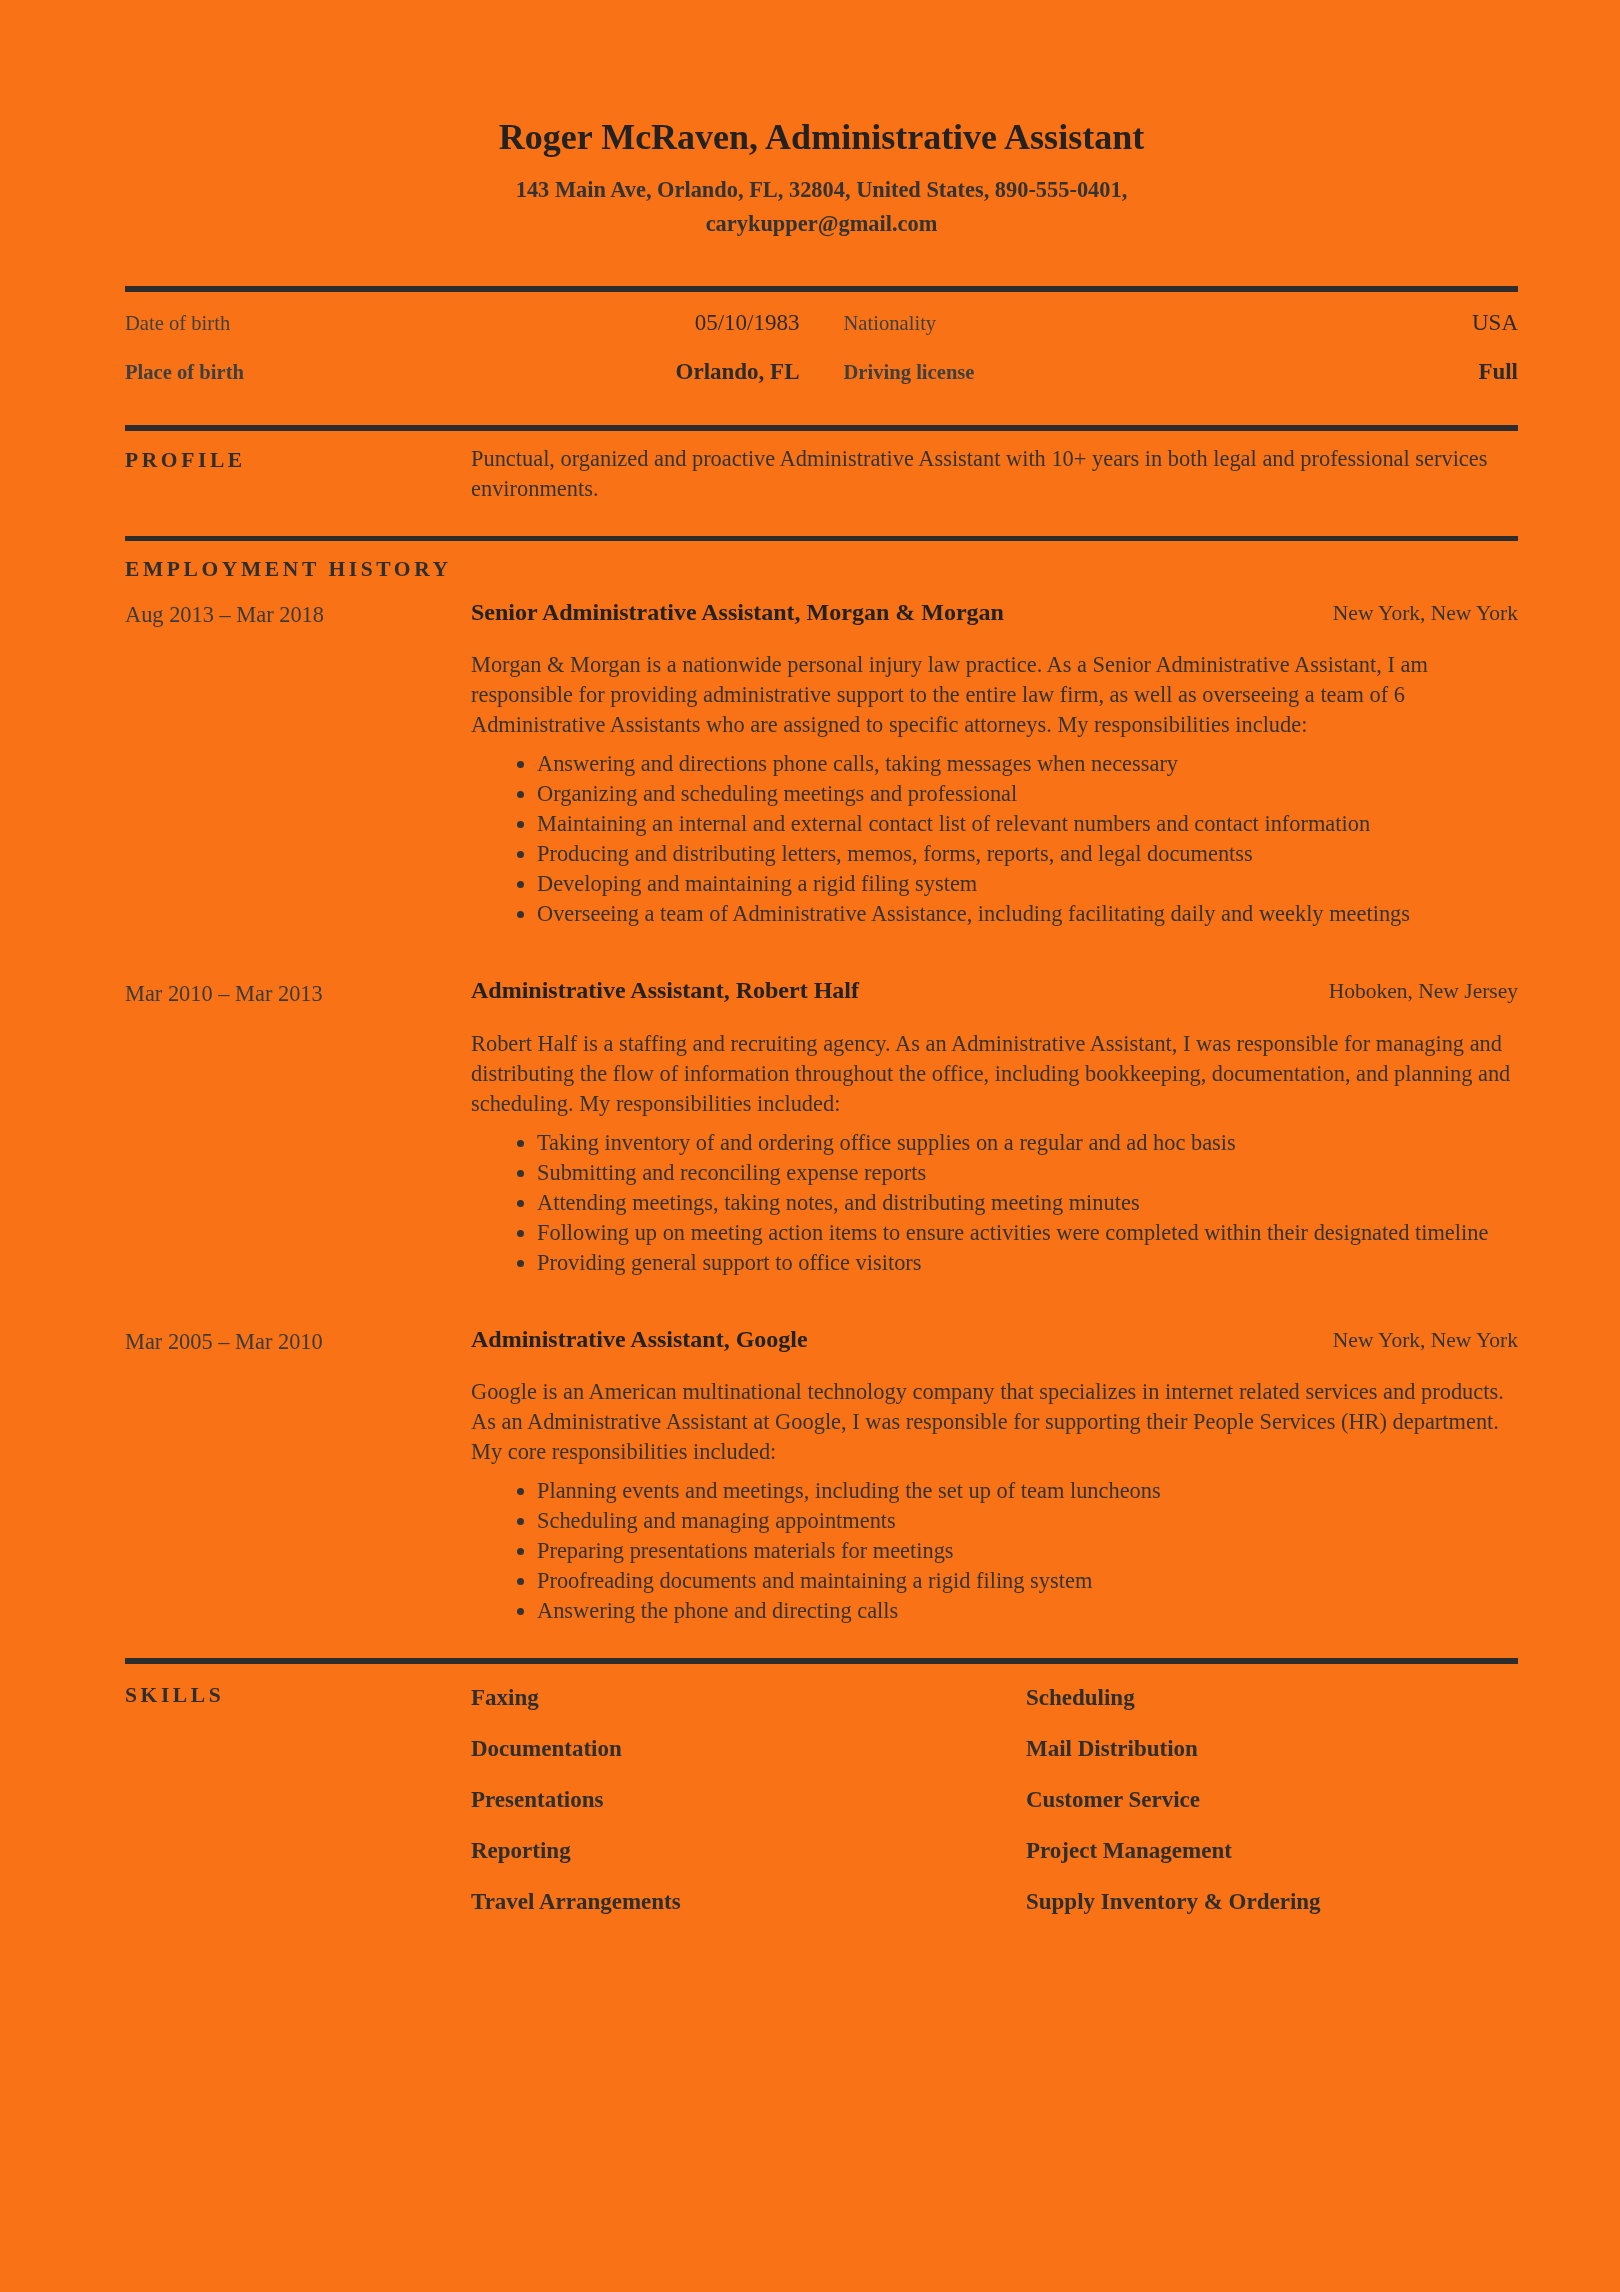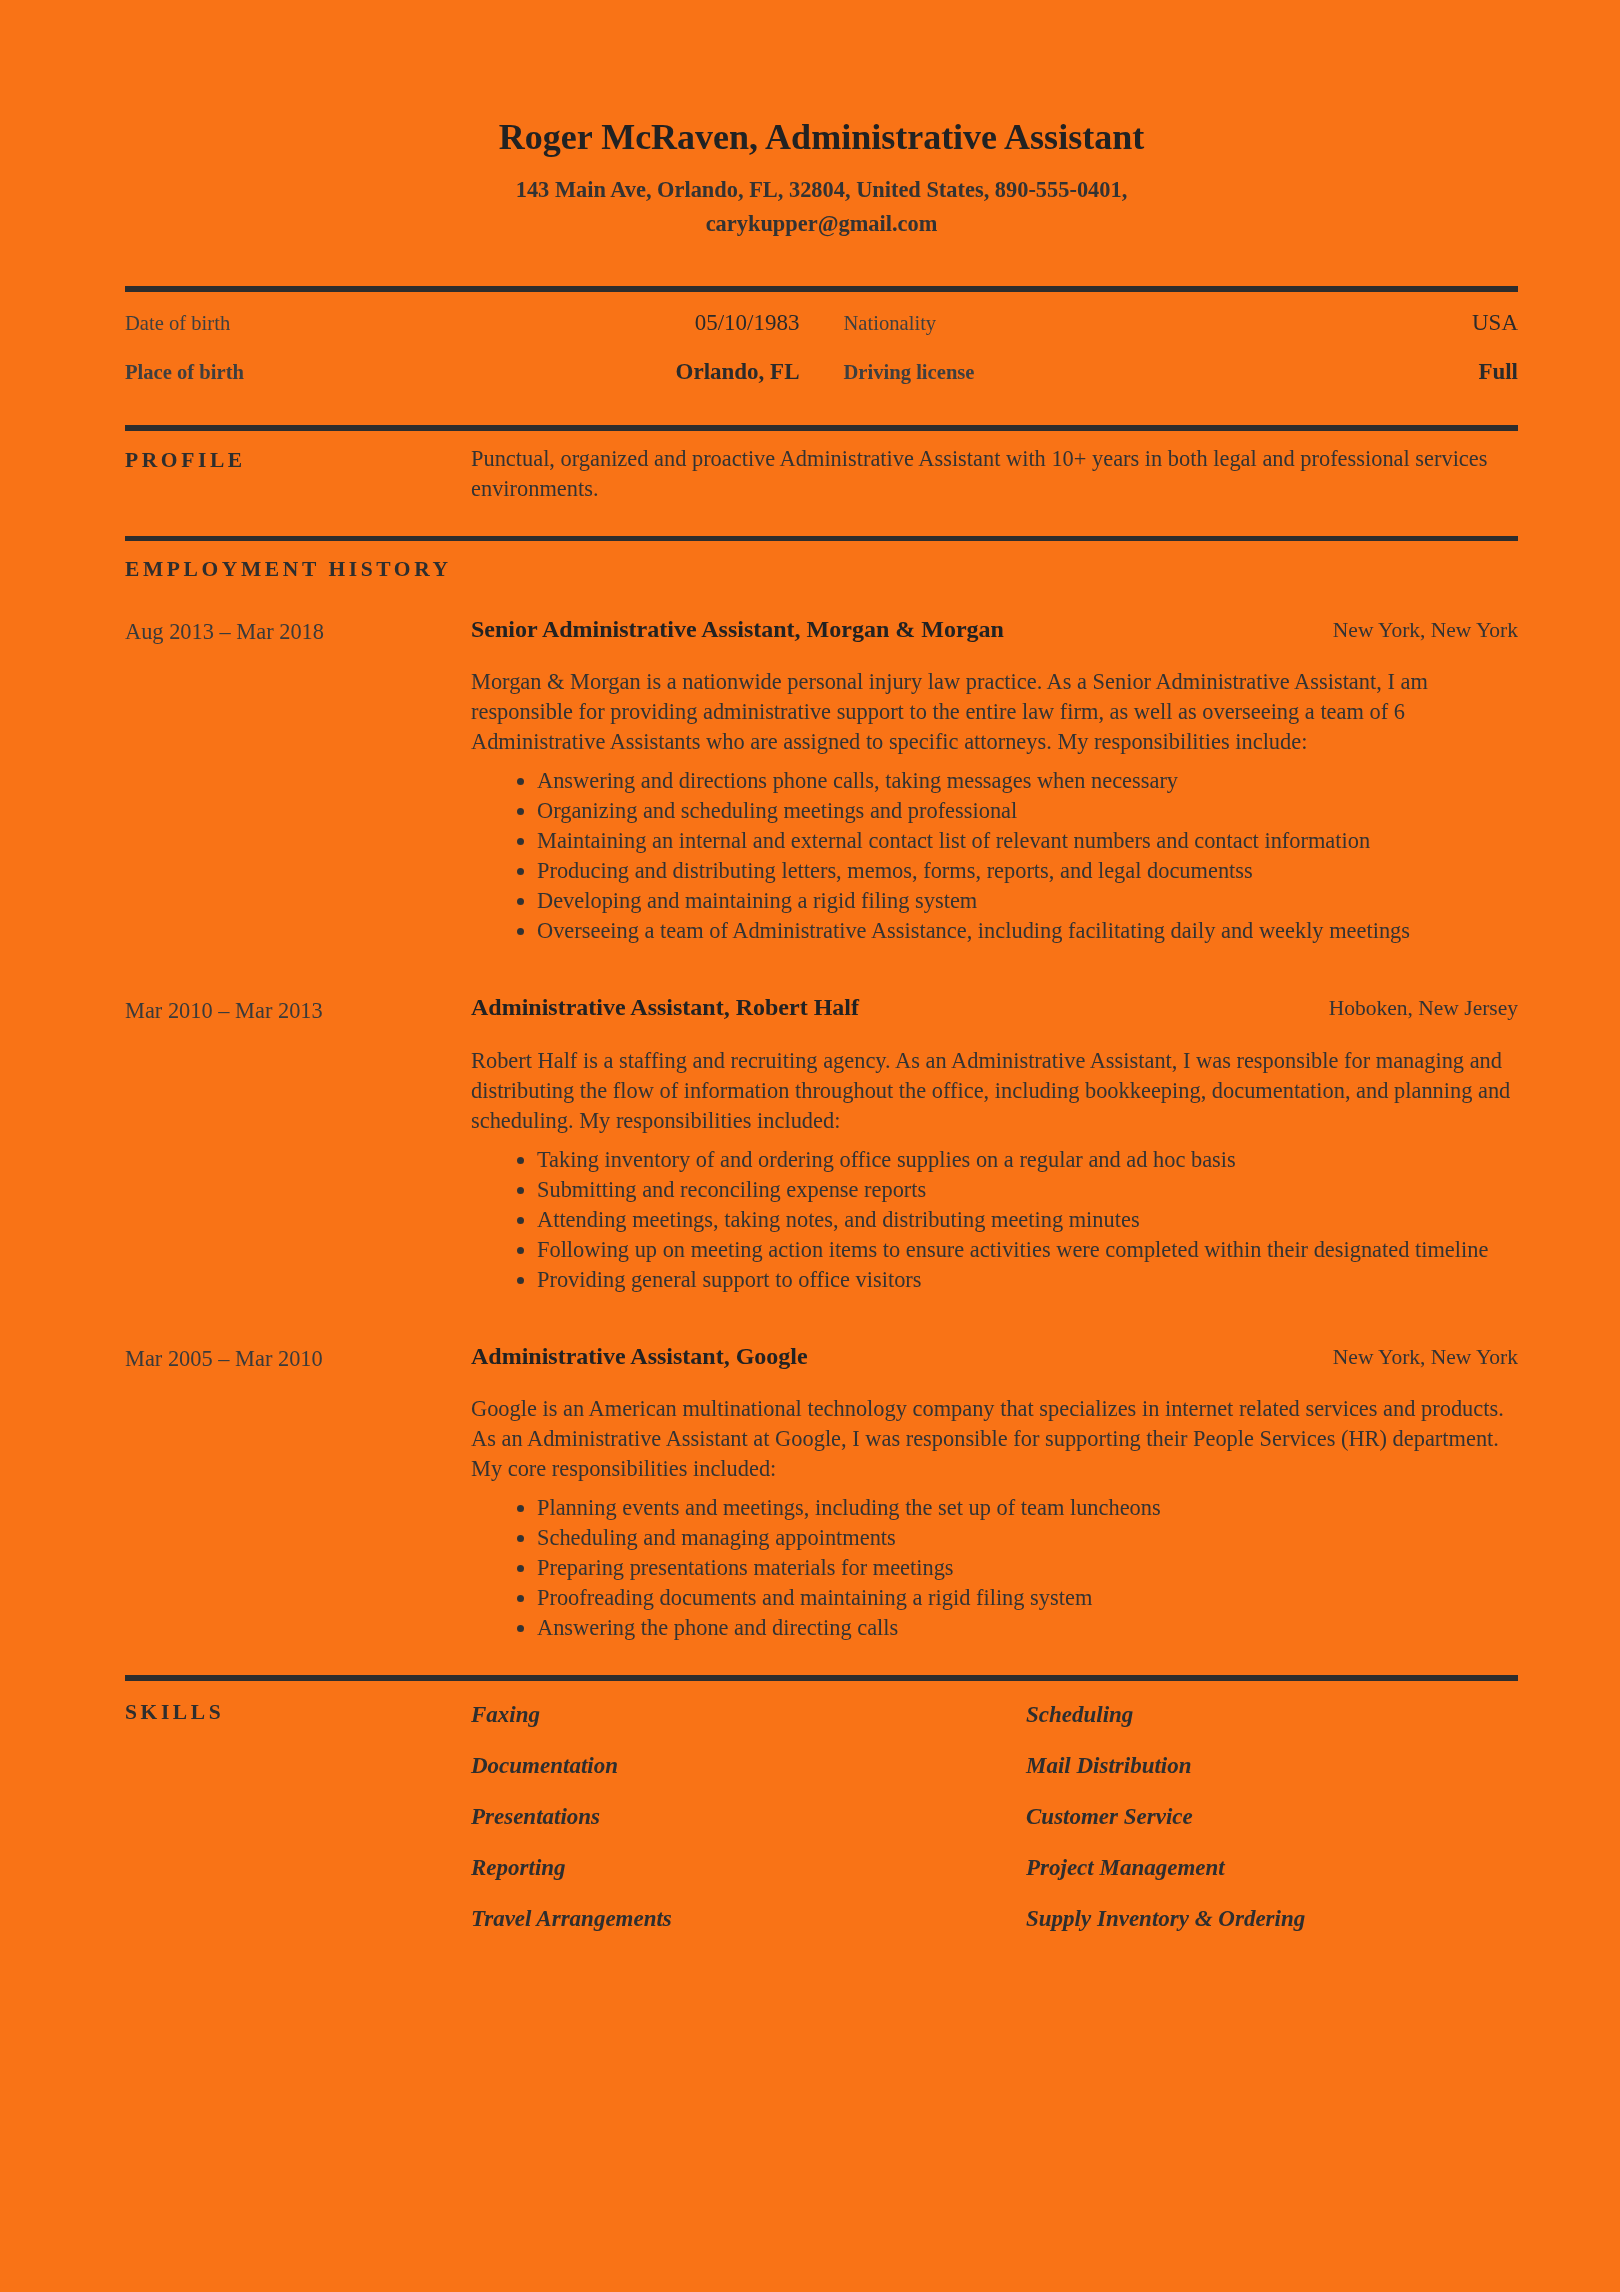--- a/index.html
+++ b/index.html
@@ -57,21 +57,21 @@
     font-size: 21.5px;
     line-height: 27px;
     font-weight: 700;
     letter-spacing: 3.6px;
     color: #2e2e2e;
   }
   .profile-section { padding: 16px 0 32px 0; }
   .profile-text { font-size: 22.4px; line-height: 30px; color: #333333; margin-top: -2.7px; }
   .employment-section { padding-top: 14.3px; display: block; }
   
-  .job { display: flex; margin-top: 29px; }
+  .job { display: flex; margin-top: 12px; }
   .job + .job { margin-top: 44px; }
   .job-dates { font-size: 22.4px; line-height: 34px; color: #3a3a3a; padding-top: 3.6px; }
   .job-head { display: flex; align-items: baseline; }
   .job-title {
     flex: 1;
     font-size: 24px;
     line-height: 34px;
     font-weight: 700;
     color: #222222;
   }
@@ -80,21 +80,20 @@
   .job-bullets { margin-top: 9px; padding-left: 66px; list-style: disc; }
   .job-bullets li { font-size: 22.4px; line-height: 30px; color: #333333; }
   
   .skills-section { padding-top: 18px; }
   .skills-grid {
     display: grid;
     grid-auto-flow: column;
     grid-template-rows: repeat(5, 51px);
     grid-template-columns: 555px 1fr;
     margin-top: 1.8px;
-    font-style: italic;
   }
   .skill-item { font-size: 23px; font-weight: 700; color: #2e2e2e; line-height: 29px; }
 </style>
 </head>
 <body>
 
 <div class="page">
 
   <div class="doc-header">
     <div class="doc-name">Roger McRaven, Administrative Assistant</div>

